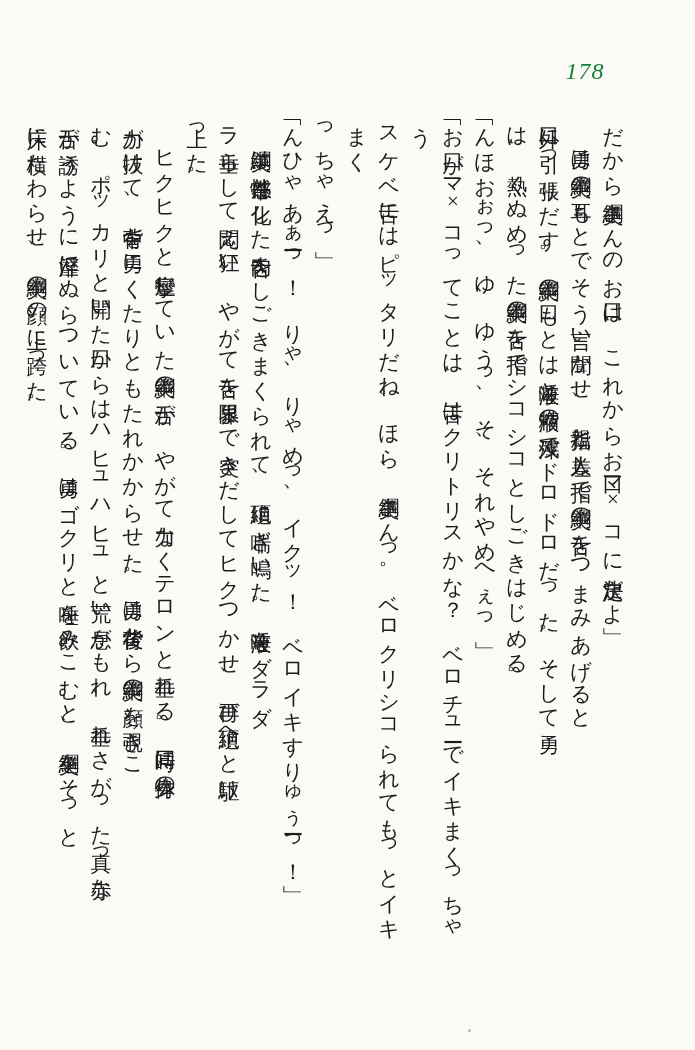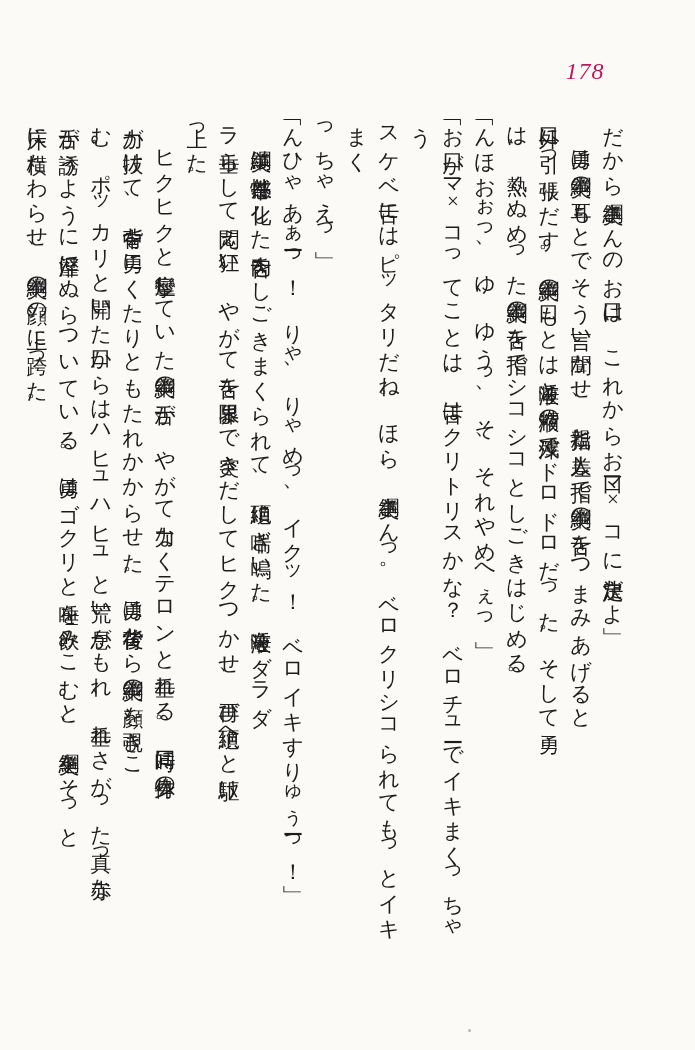--- a/index.html
+++ b/index.html
@@ -21,21 +21,21 @@
   }
   .page-number {
     position: absolute;
     top: 58px;
     left: 562px;
     width: 46px;
     text-align: center;
     font-style: italic;
     font-size: 24px;
     letter-spacing: 1px;
-    color: #be185d;
+    color: #15803d;
     font-family: "Liberation Serif", "DejaVu Serif", serif;
   }
   .text-block {
     position: absolute;
     top: 112px;
     right: 66px;
     height: 838px;
     writing-mode: vertical-rl;
     text-orientation: mixed;
     font-size: 21px;

